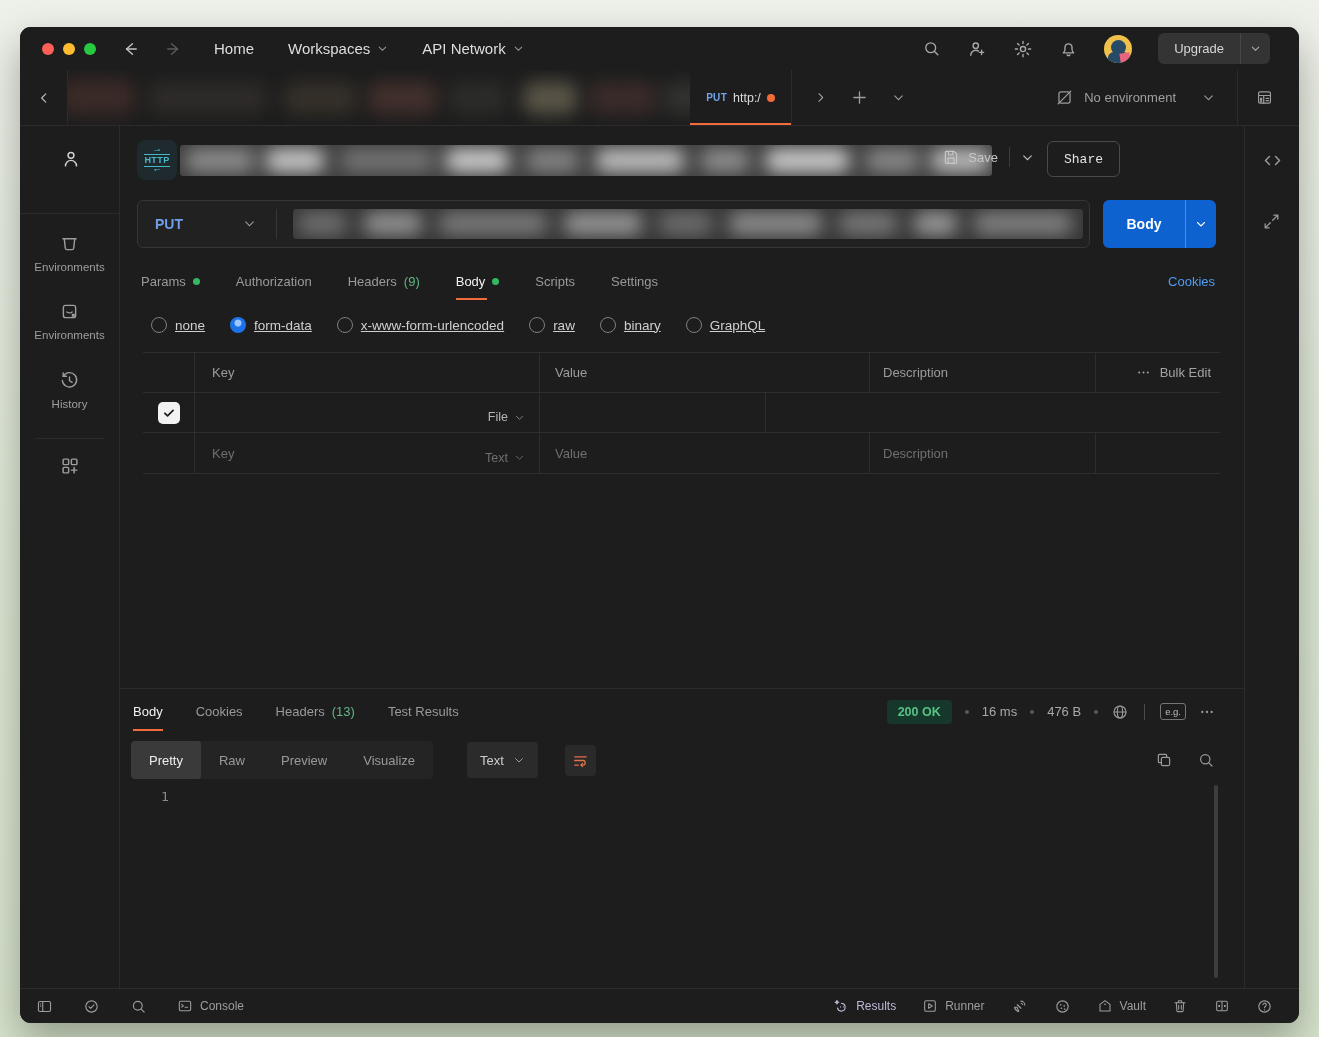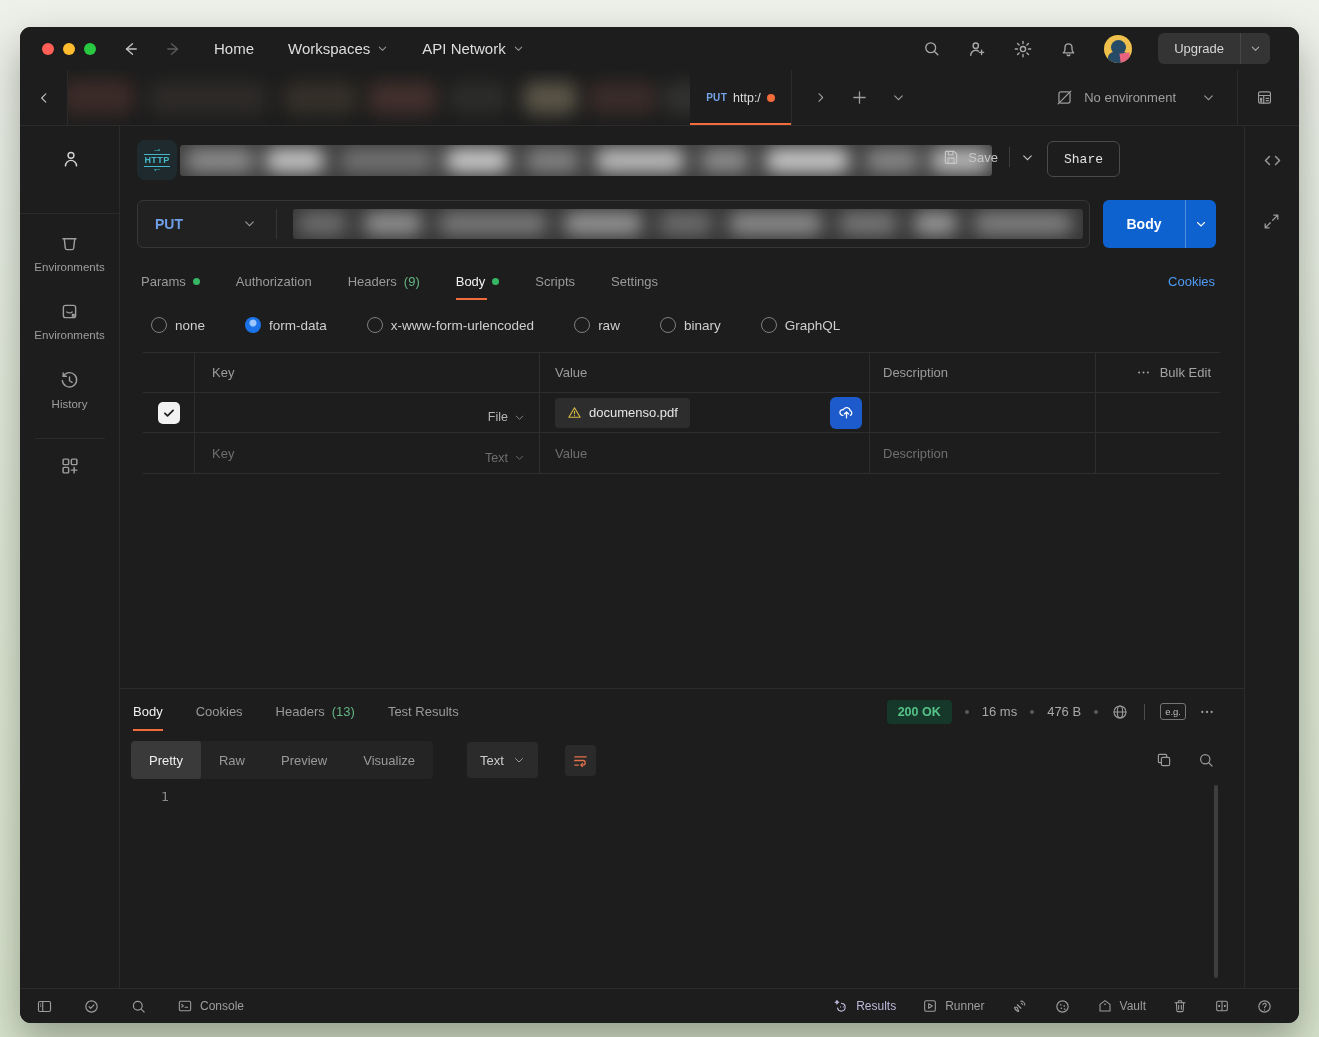--- a/index.html
+++ b/index.html
@@ -88,21 +88,21 @@
   .send-caret { width:31px; display:flex; align-items:center; justify-content:center; border-left:1px solid rgba(255,255,255,.28); }
 
   .req-tabs { position:absolute; left:21px; top:136px; height:38px; display:flex; align-items:center; gap:36px; font-size:13px; color:#9a9a9a; }
   .rtab { position:relative; display:flex; align-items:center; gap:7px; height:38px; }
   .rtab .cnt { color:#63b584; }
   .rtab .gdot { width:7px; height:7px; border-radius:50%; background:#35b763; }
   .rtab.active { color:#f1f1f1; }
   .rtab.active .au { position:absolute; left:0; right:12px; bottom:0; height:2px; background:#f26b3a; }
   .cookies-link { position:absolute; right:29px; top:136px; height:38px; display:flex; align-items:center; font-size:13px; color:#4e9cf5; }
 
-  .radio-row { position:absolute; left:31px; top:184px; height:30px; display:flex; align-items:center; gap:40px; font-size:13.5px; color:#cfcfcf; }
+  .radio-row { position:absolute; left:31px; top:184px; height:30px; display:flex; align-items:center; gap:25px; font-size:13.5px; color:#cfcfcf;text-decoration:underline; }
   .radio-opt { display:flex; align-items:center; gap:8px; }
   .rdo { width:16px; height:16px; border-radius:50%; border:1.5px solid #7e7e7e; background:transparent; }
   .rdo.sel { border:none; background:radial-gradient(circle at 50% 38%, #9cc6ff 0 3px, #1c72e8 4px); }
 
   
   .ftable { position:absolute; left:23px; top:226px; width:1077px; border-top:1px solid #2e2e2e; border-bottom:1px solid #2e2e2e; font-size:13px; }
   .frow { display:flex; height:40px; border-bottom:1px solid #2e2e2e; }
   .frow:last-child { border-bottom:none; }
   .fc { border-right:1px solid #2e2e2e; position:relative; display:flex; align-items:center; }
   .fc:last-child { border-right:none; }
@@ -509,37 +509,20 @@
             </span>
         </div>
         <div class="fc c-key">
           <span class="type-dd">
             <span>File</span>
             <svg width="11" height="11" viewBox="0 0 24 24" fill="none" stroke="#8a8a8a" stroke-width="2" stroke-linecap="round">
                 <path d="M5 9l7 7 7-7"></path>
               </svg>
           </span>
         </div>
-        <div class="fc c-val">
-          <span class="file-chip">
-            <span>
-                <svg width="15" height="15" viewBox="0 0 24 24" fill="none" stroke="#d6b944" stroke-width="1.8" stroke-linecap="round" stroke-linejoin="round">
-                  <path d="M12 4.5L21 19.5H3z"></path>
-                  <path d="M12 10v4M12 16.8v.3"></path>
-                </svg>
-              </span>
-            <span>documenso.pdf</span>
-          </span>
-          <span class="upload-btn">
-              <svg width="17" height="17" viewBox="0 0 24 24" fill="none" stroke="#ffffff" stroke-width="1.8" stroke-linecap="round" stroke-linejoin="round">
-                <path d="M7 16a4 4 0 1 1 .5-7.9 5 5 0 0 1 9.6 1.4A3.5 3.5 0 0 1 17.5 16"></path>
-                <path d="M12 19.5V11.5M9 14l3-2.8 3 2.8"></path>
-              </svg>
-            </span>
-        </div>
         <div class="fc c-desc"></div>
         <div class="fc c-bulk"></div>
       </div>
       <div class="frow">
         <div class="fc c-cb"></div>
         <div class="fc c-key">
           <span class="ph">Key</span>
           <span class="type-dd">
             <span class="ph" style="font-size:12.5px;">Text</span>
             <svg width="11" height="11" viewBox="0 0 24 24" fill="none" stroke="#6f6f6f" stroke-width="2" stroke-linecap="round">

